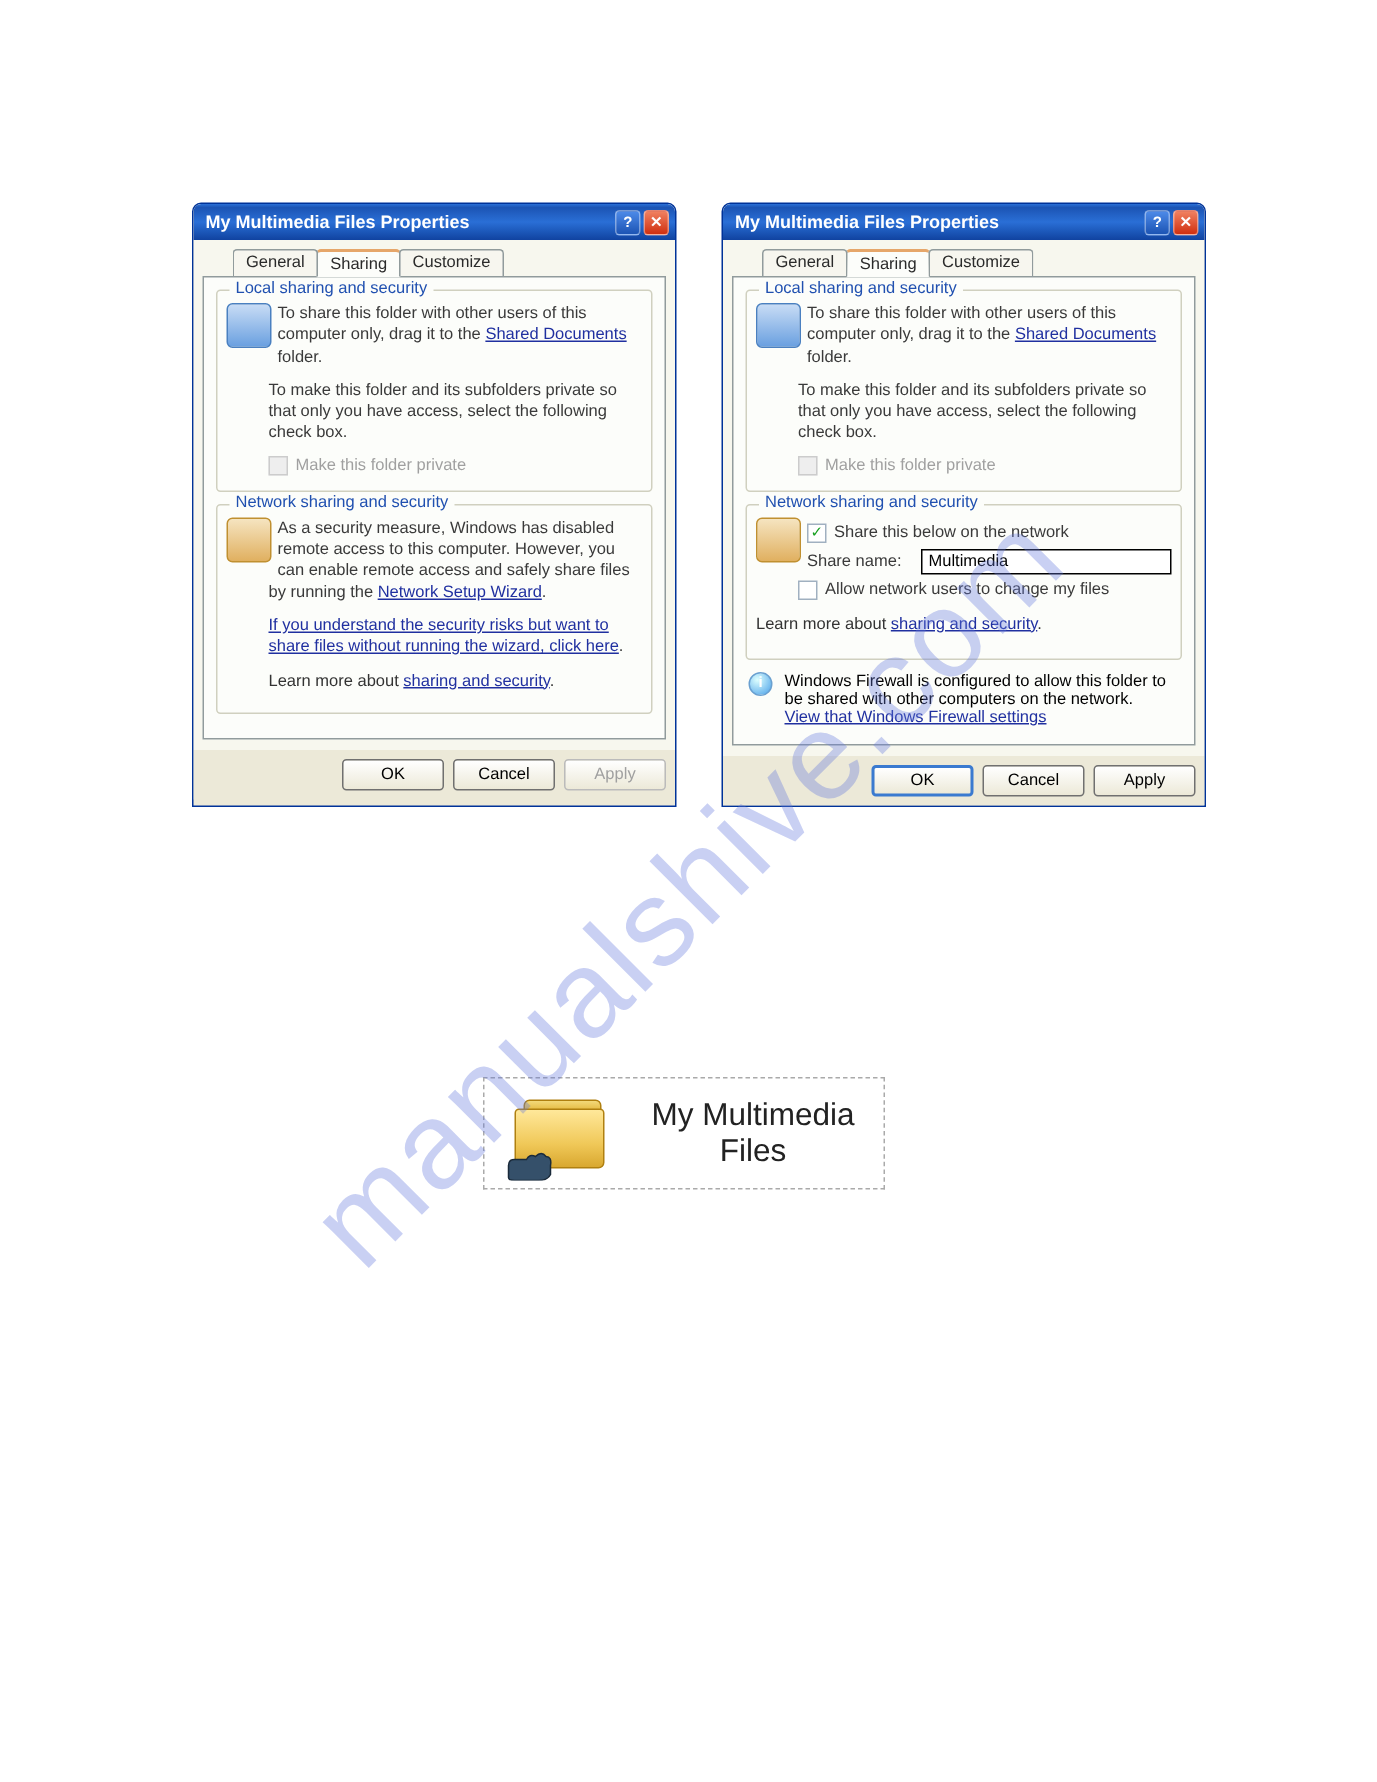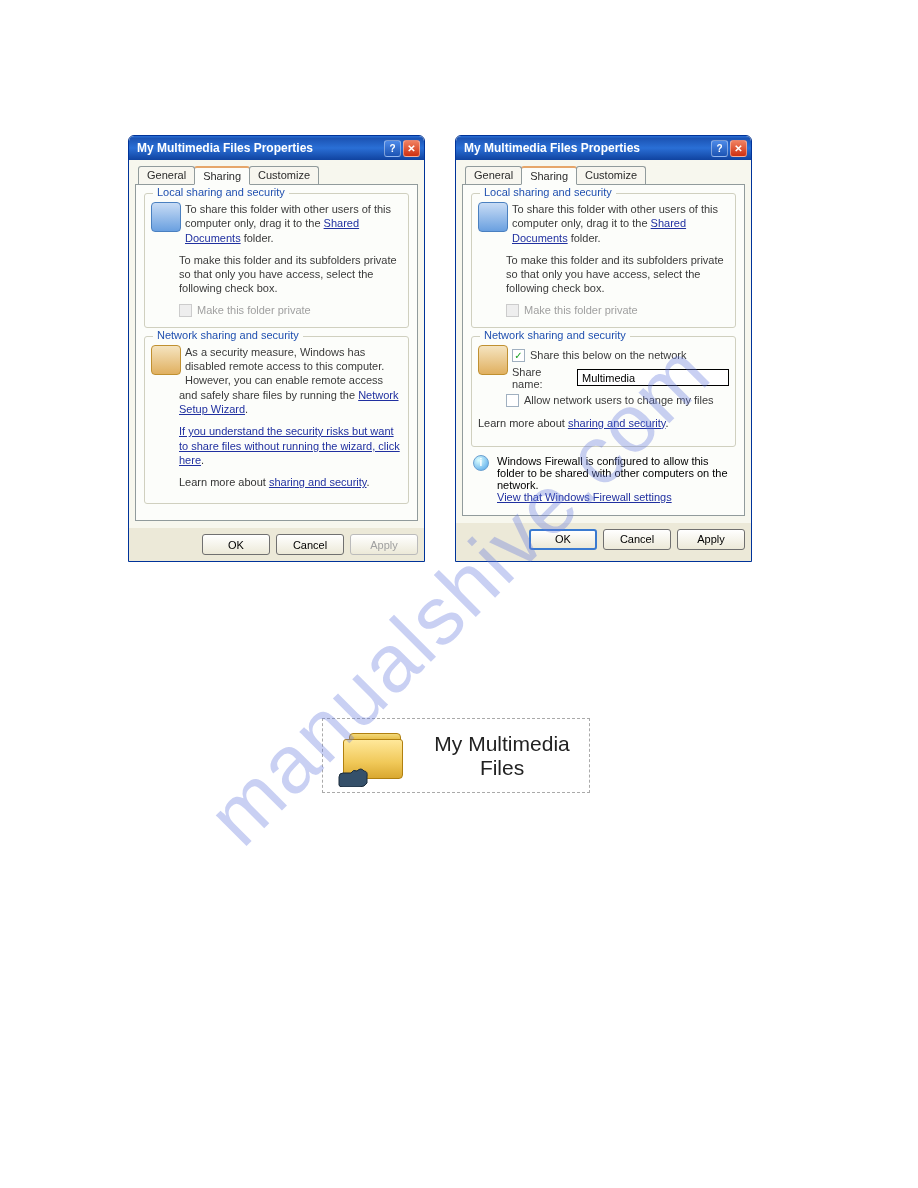--- a/index.html
+++ b/index.html
@@ -24,21 +24,21 @@
     z-index: 10;
   }
   .dialogs-row {
     position: absolute;
     top: 135px;
     left: 128px;
     display: flex;
     gap: 30px;
   }
   .dialog {
-    width: 297px;
+    width: 323px;
     border: 1px solid #003399;
     border-radius: 6px 6px 0 0;
     background: #ece9d8;
     overflow: hidden;
     font-size: 11px;
   }
   .titlebar {
     background: linear-gradient(to bottom, #2a6fd6 0%, #1c54b4 10%, #2a6fd6 50%, #1043a0 100%);
     height: 24px;
     display: flex;
@@ -58,21 +58,21 @@
     font-size: 10px;
     color: #fff;
     border: 1px solid rgba(255,255,255,0.4);
   }
   .tb-help { background: linear-gradient(#4d8ae8,#1c54b4); }
   .tb-close { background: linear-gradient(#f08060,#d03010); }
   .dialog-body {
     background: #f7f7ee;
     padding: 6px;
   }
-  .tabs { display: flex; margin-left: 3px; }
+  .tabs { display: flex; margin-left: 20px; }
   .tab {
     border: 1px solid #919b9c;
     border-bottom: none;
     background: #f7f6ef;
     padding: 2px 8px;
     border-radius: 3px 3px 0 0;
     font-size: 11px;
     margin-right: -1px;
     color: #2a2a2a;
   }

